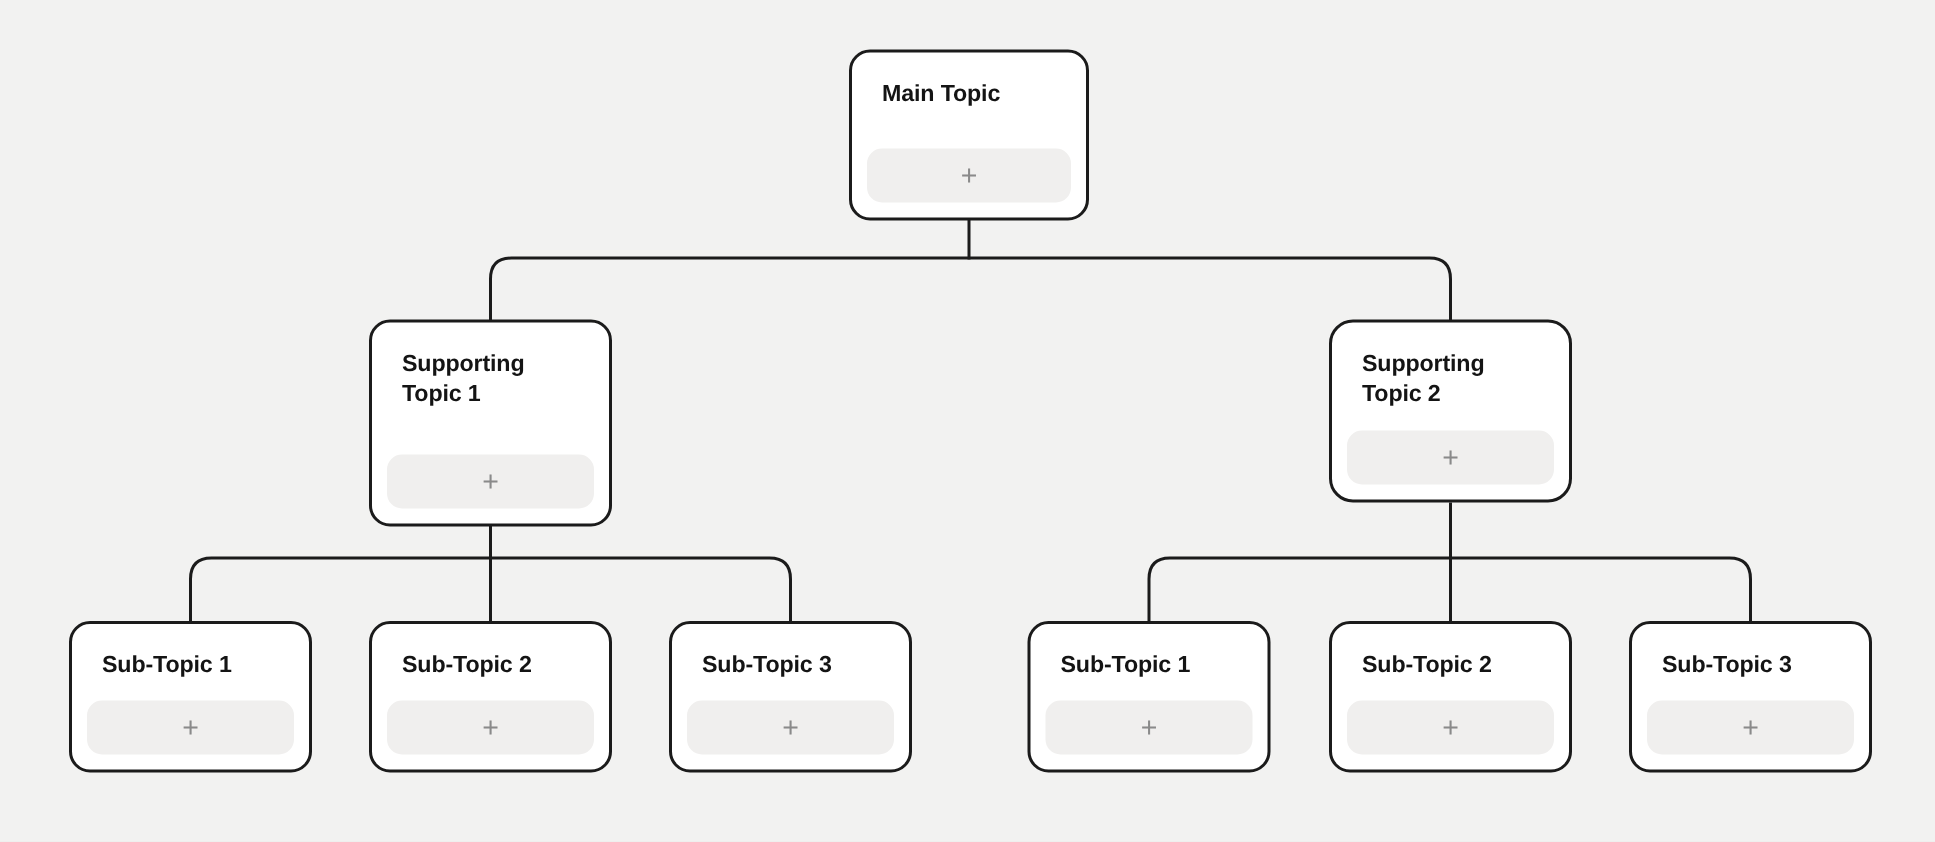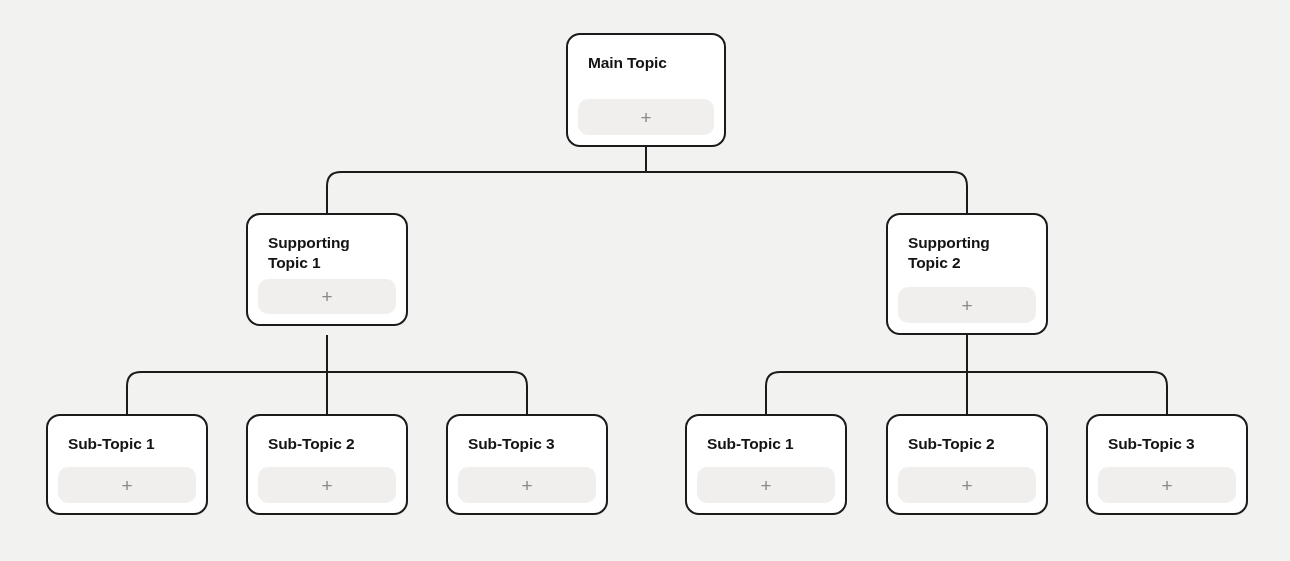--- a/index.html
+++ b/index.html
@@ -52,22 +52,22 @@
     display: flex;
     align-items: center;
     justify-content: center;
     cursor: pointer;
     padding: 0;
   }
   .add-btn .plus { pointer-events: none; }
 
   
   #node-main   { left: 566px;  top: 33px;  width: 160px; height: 114px; }
-  #node-sup1   { left: 246px;  top: 213px; width: 162px; height: 113px; }
-  #node-sup2   { left: 886px;  top: 213px; width: 162px; height: 122px; }
+  #node-sup1   { left: 246px;  top: 213px; width: 162px; height: 138px; }
+  #node-sup2   { left: 886px;  top: 213px; width: 162px; height: 122px; border-radius: 16px; }
   #node-l-sub1 { left: 46px;   top: 414px; width: 162px; height: 101px; }
   #node-l-sub2 { left: 246px;  top: 414px; width: 162px; height: 101px; }
   #node-l-sub3 { left: 446px;  top: 414px; width: 162px; height: 101px; }
   #node-r-sub1 { left: 685px;  top: 414px; width: 162px; height: 101px; }
   #node-r-sub2 { left: 886px;  top: 414px; width: 162px; height: 101px; }
   #node-r-sub3 { left: 1086px; top: 414px; width: 162px; height: 101px; }
 </style>
 </head>
 <body>
 

